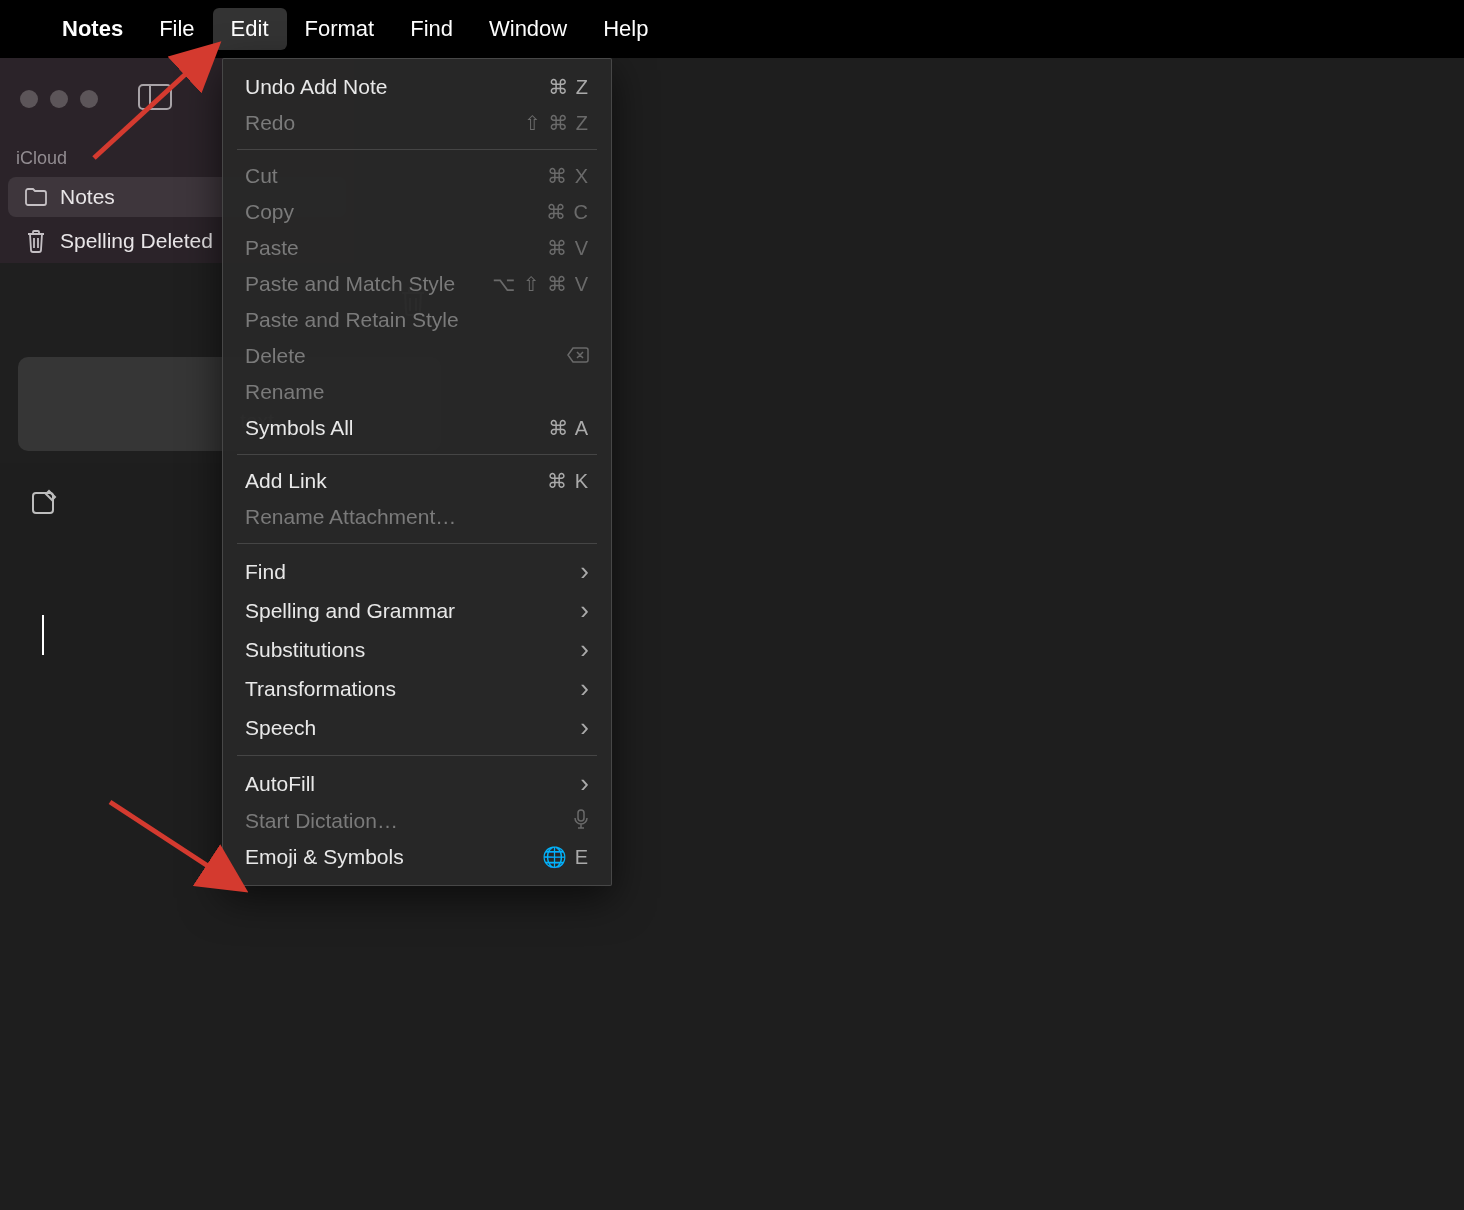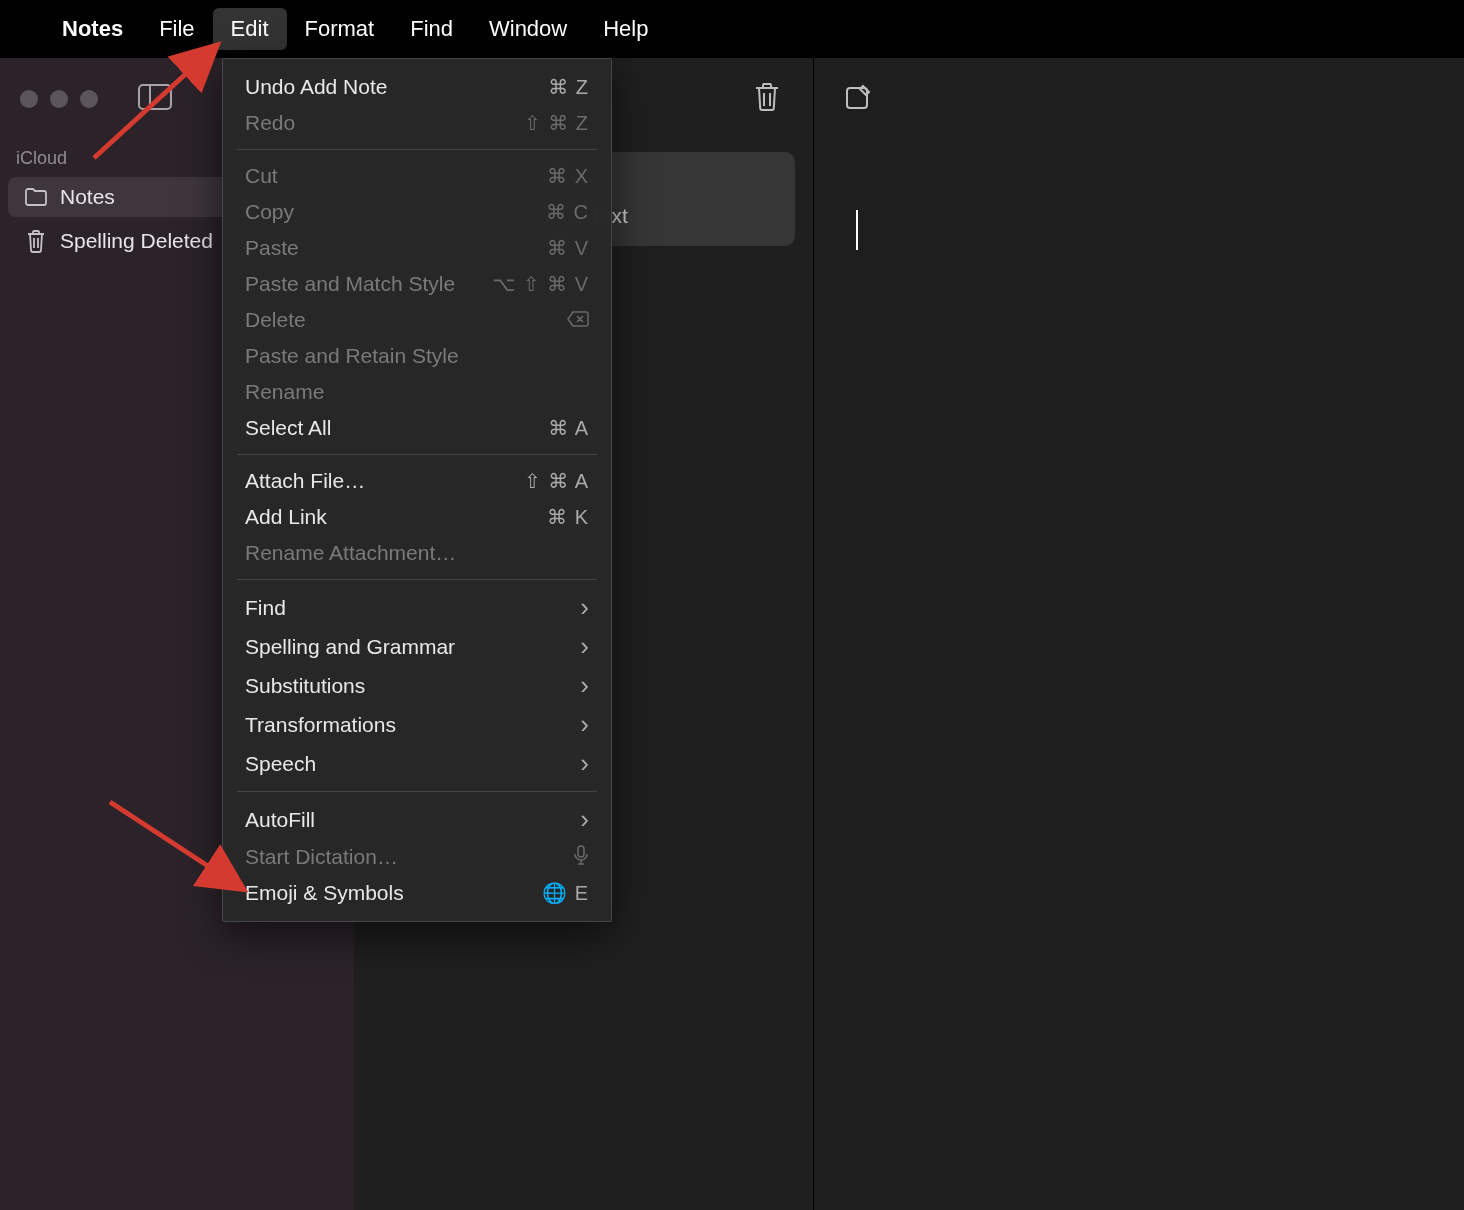--- a/index.html
+++ b/index.html
@@ -6,21 +6,21 @@
     body { background: #1e1e1e; width: 1464px; height: 1210px; overflow: hidden; position: relative; }
     
     
     .menubar { background: #000; height: 58px; display: flex; align-items: center; padding: 0 18px; gap: 0; }
     .apple-logo { color: #fff; font-size: 30px; margin-right: 26px; }
     .menubar-item { color: #fff; font-size: 22px; padding: 8px 18px; border-radius: 6px; }
     .menubar-item.app-name { font-weight: 700; }
     .menubar-item.active { background: #333; padding-left: 18px; }
     
     
-    .app-container { display: flex; height: calc(100% - 58px); position: relative; }
+    .app-container { display: flex; height: calc(100% - 58px); position: relative; flex-direction: column; }
     
     
     .sidebar { width: 354px; background: #2b2329; display: flex; flex-direction: column; }
     .sidebar-toolbar { height: 82px; display: flex; align-items: center; padding: 0 20px; gap: 12px; }
     .traffic-lights { display: flex; gap: 12px; margin-right: 20px; }
     .traffic-light { width: 18px; height: 18px; border-radius: 50%; background: #5c5559; }
     .sidebar-toggle-icon { color: #a8a3a7; margin-left: 8px; }
     .sidebar-section-label { color: #928c91; font-size: 18px; padding: 8px 16px 6px; }
     .sidebar-item { display: flex; align-items: center; gap: 12px; padding: 8px 16px; margin: 2px 8px; border-radius: 8px; color: #e8e5e7; font-size: 21px; }
     .sidebar-item.selected { background: rgba(255,255,255,0.09); }
@@ -148,40 +148,36 @@
     </div>
     <div class="dropdown-item disabled">
       <span>Paste</span>
       <span class="dropdown-shortcut">⌘ V</span>
     </div>
     <div class="dropdown-item disabled">
       <span>Paste and Match Style</span>
       <span class="dropdown-shortcut">⌥ ⇧ ⌘ V</span>
     </div>
     <div class="dropdown-item disabled">
+      <span>Paste and Retain Style</span>
+    </div>
+    <div class="dropdown-item disabled">
       <span>Delete</span>
       <span class="dropdown-shortcut"><svg width="22" height="16" viewBox="0 0 22 16" fill="none" stroke="currentColor" stroke-width="1.5">
           <path d="M6 1 h13 a2 2 0 0 1 2 2 v10 a2 2 0 0 1-2 2 H6 l-5-7 z M10 5 l6 6 M16 5 l-6 6"></path>
         </svg></span>
     </div>
     <div class="dropdown-item disabled">
-      <span>Paste and Retain Style</span>
-    </div>
-    <div class="dropdown-item disabled">
       <span>Rename</span>
     </div>
     <div class="dropdown-item">
-      <span>Select All</span>
+      <span>Symbols All</span>
       <span class="dropdown-shortcut">⌘ A</span>
     </div>
     <div class="dropdown-sep"></div>
-    <div class="dropdown-item">
-      <span>Attach File…</span>
-      <span class="dropdown-shortcut">⇧ ⌘ A</span>
-    </div>
     <div class="dropdown-item">
       <span>Add Link</span>
       <span class="dropdown-shortcut">⌘ K</span>
     </div>
     <div class="dropdown-item disabled">
       <span>Rename Attachment…</span>
     </div>
     <div class="dropdown-sep"></div>
     <div class="dropdown-item">
       <span>Find</span>

